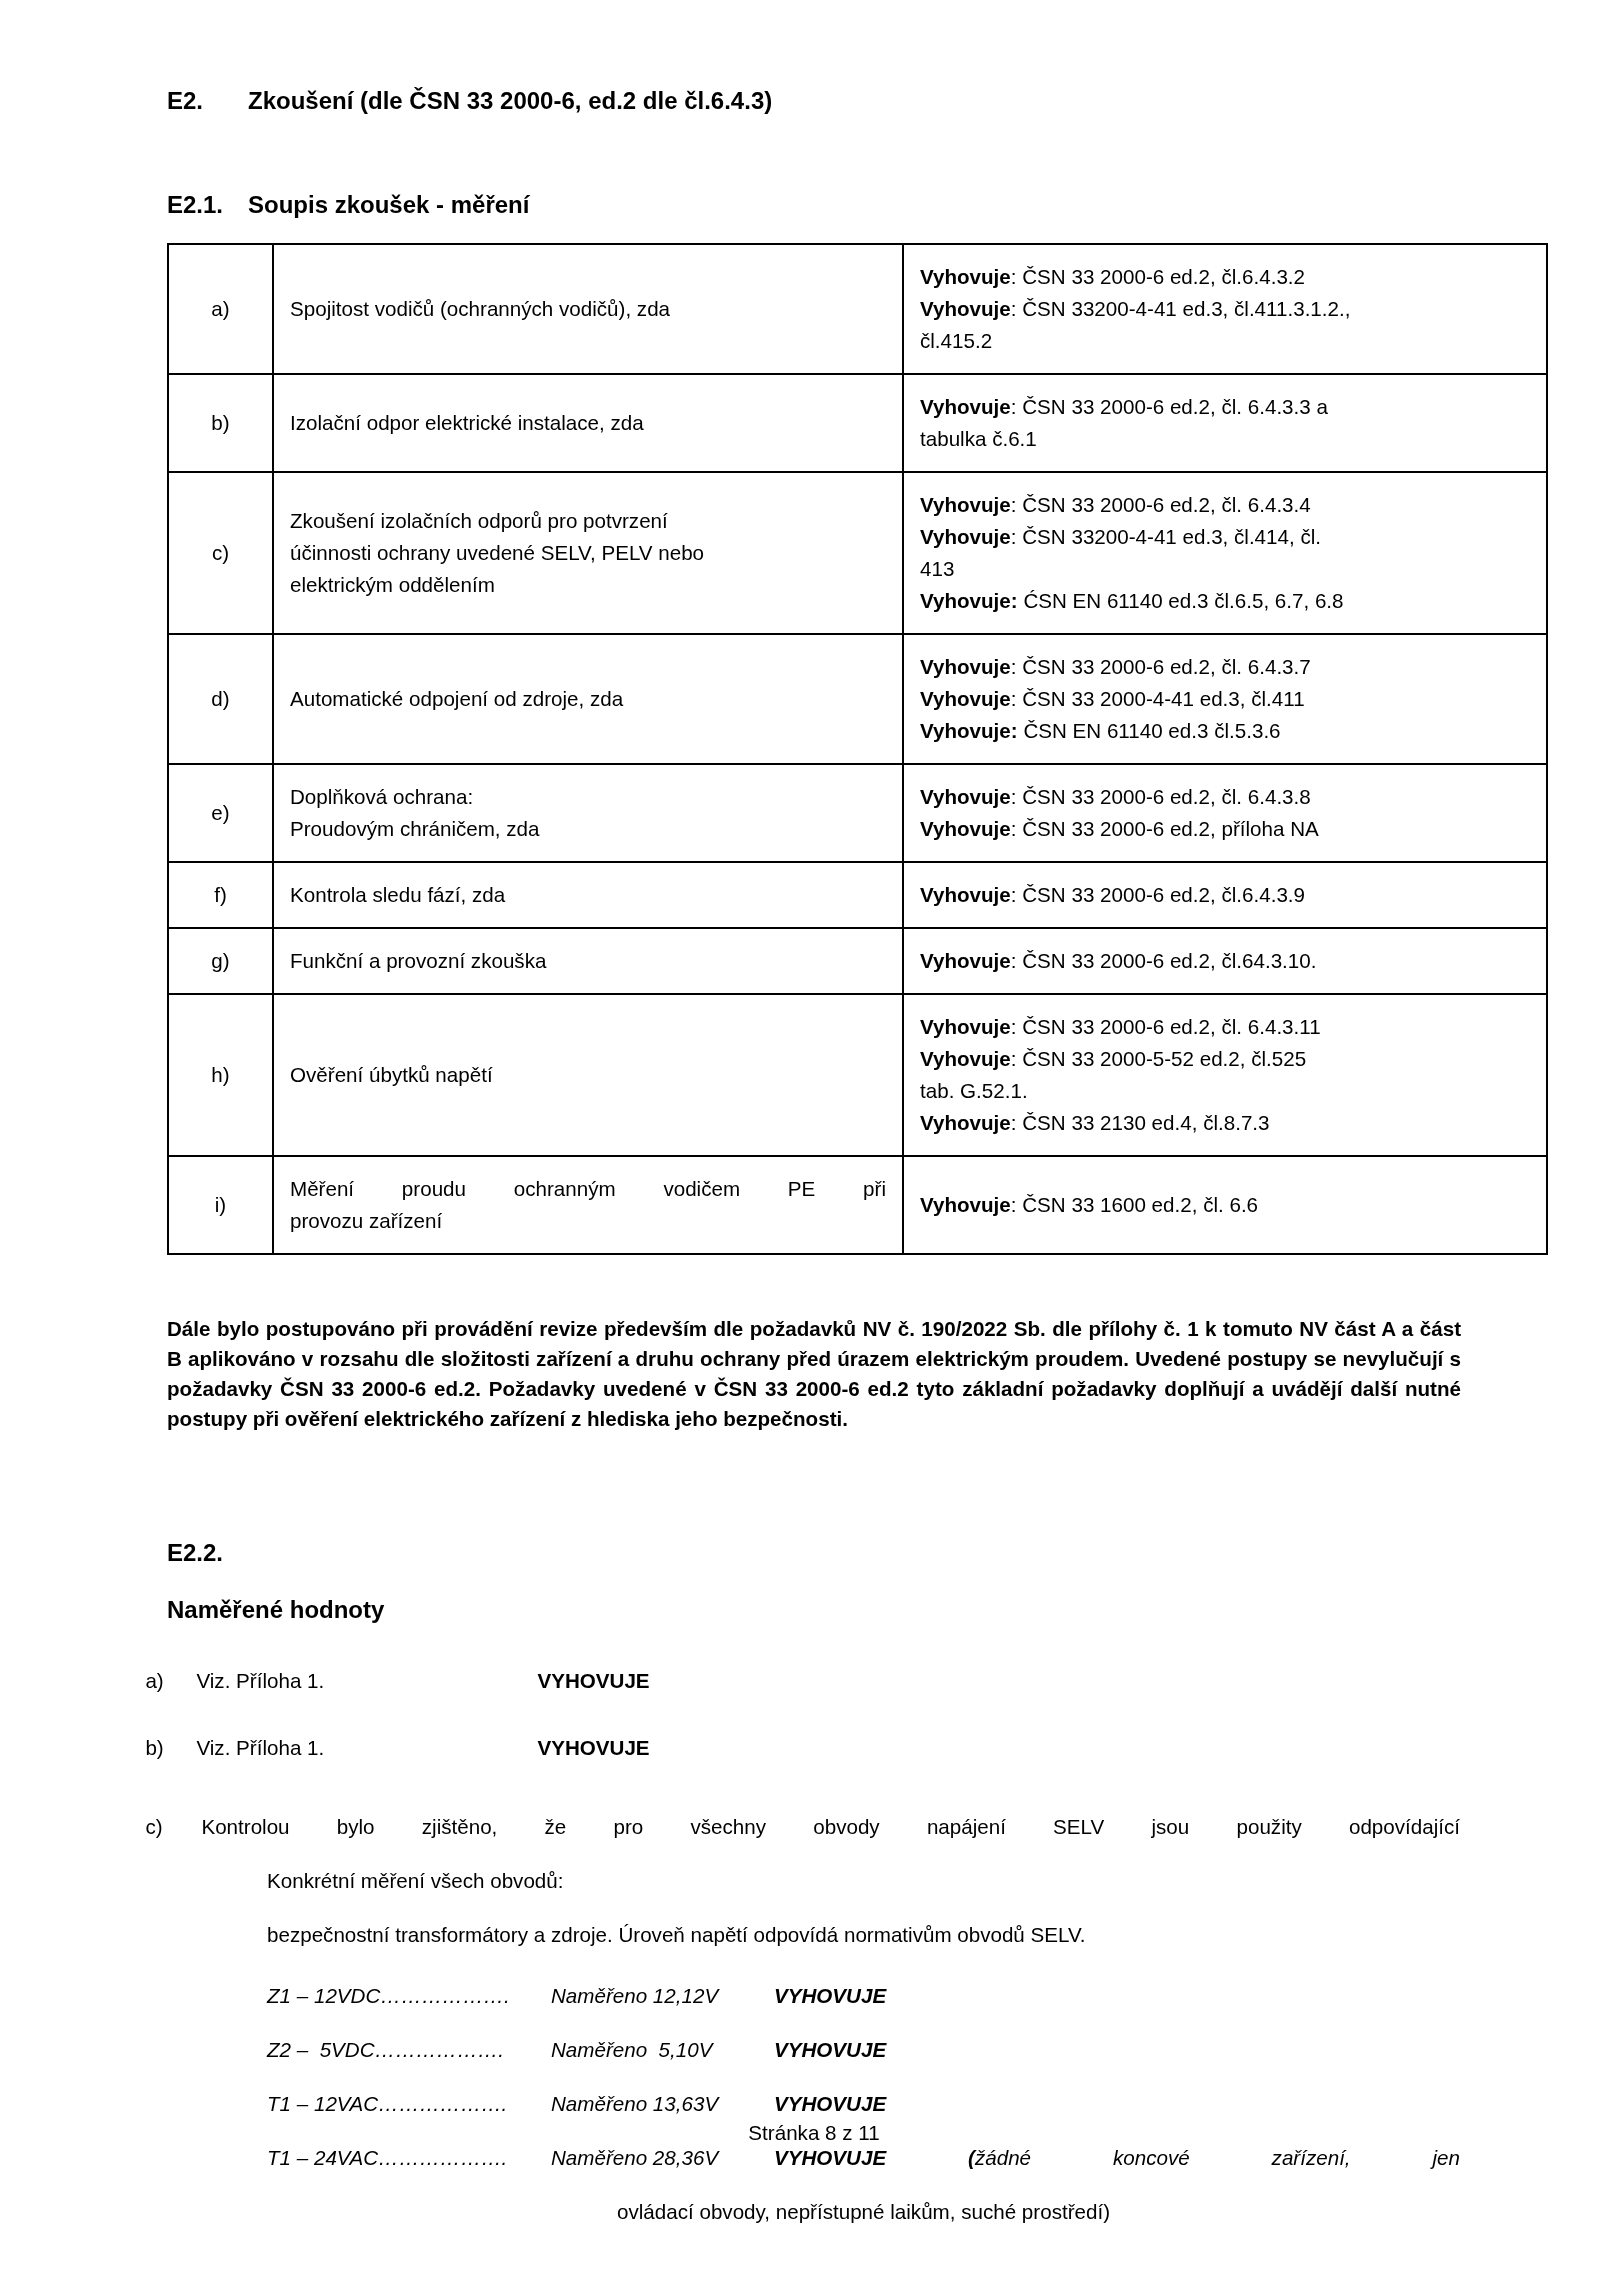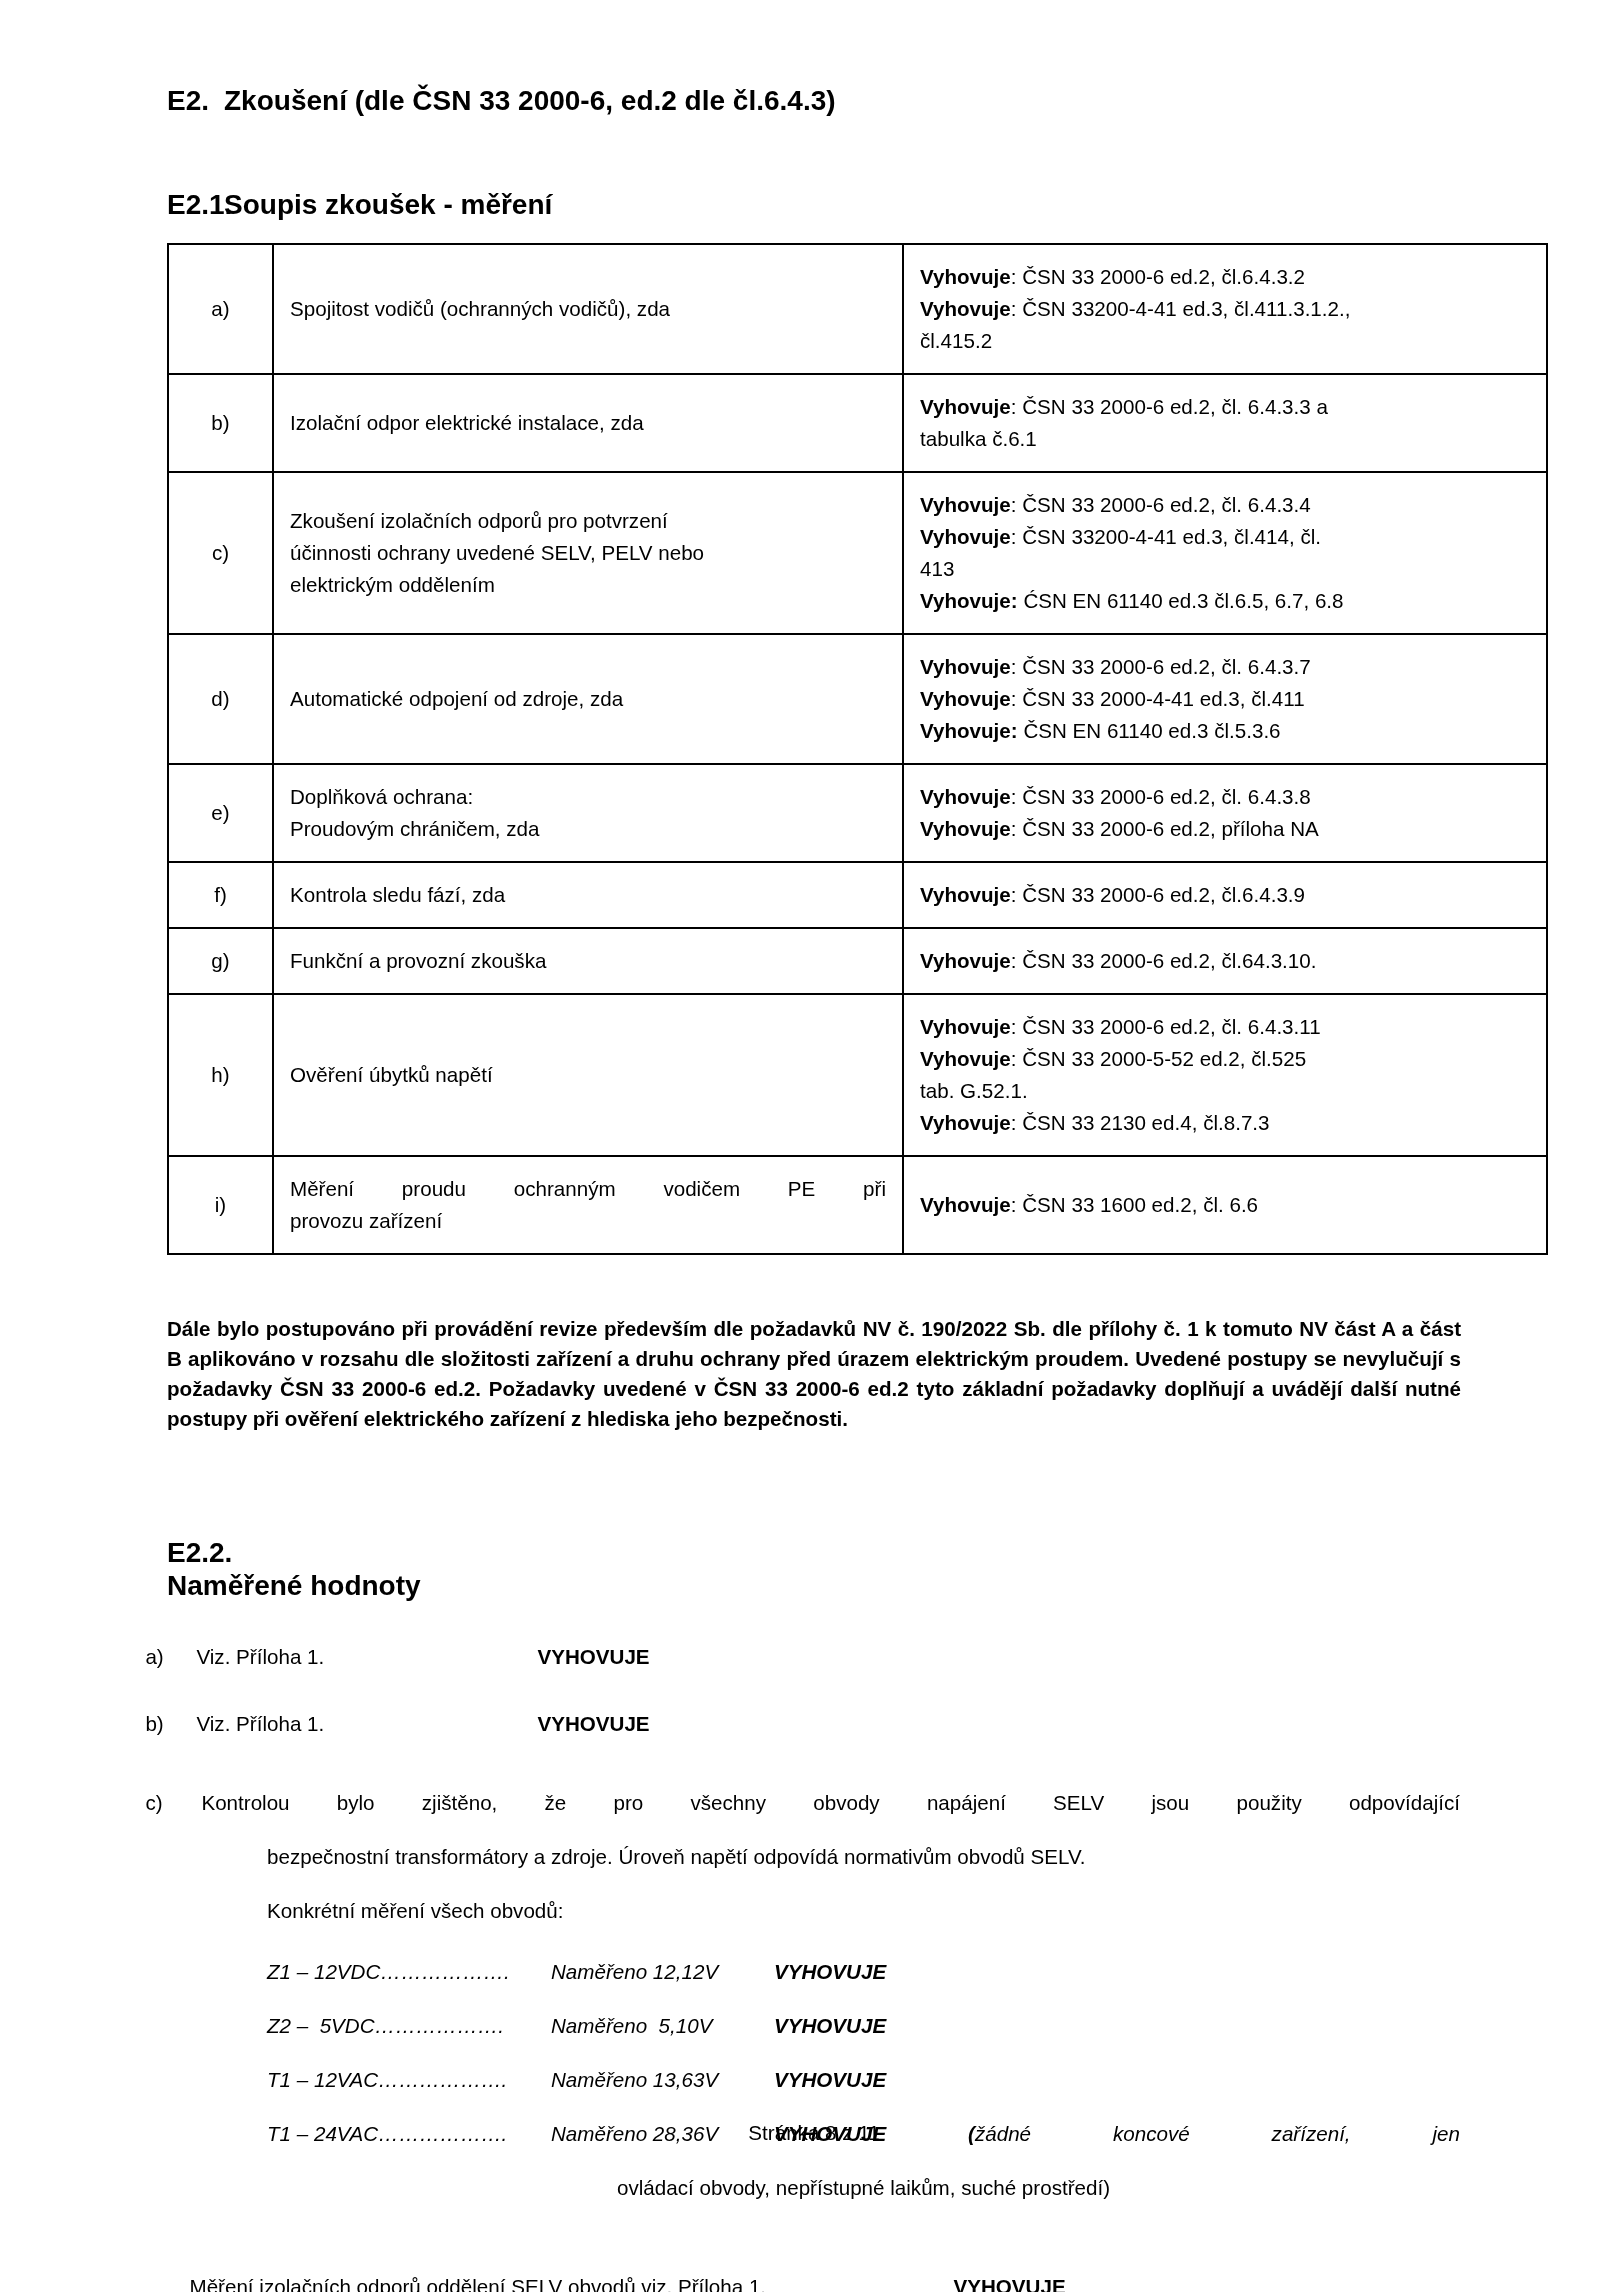--- a/index.html
+++ b/index.html
@@ -2,21 +2,21 @@
 <html><head>
 <meta charset="utf-8">
 <style>
   html,body{margin:0;padding:0;background:#e9e9e9;}
   body{font-family:"Liberation Sans","DejaVu Sans",sans-serif;color:#000;}
   .page{
     position:relative;width:1621px;height:2293px;background:#ffffff;
     box-sizing:border-box;padding:84px 161px 0 167px;overflow:hidden;
     font-size:20.6px;
   }
-  .h1,.h2{display:flex;font-weight:bold;font-size:28px;line-height:33px;margin:0;}
+  .h1,.h2{display:flex;font-weight:bold;font-size:24px;line-height:33px;margin:0;gap:24px;}
   .h1 .num{flex:none;width:57px;}
   .h2 .num{flex:none;width:57px;}
   .h2.e21{margin-top:71px;}
   .h2.e22{margin-top:102px;flex-direction:column;}
   .h2.e22 .num{width:76px;}
 
   table.tests{border-collapse:collapse;table-layout:fixed;width:1294px;margin-top:21.6px;}
   table.tests td{border:2.9px solid #000;padding:16px;vertical-align:middle;}
   td.c-letter{width:71px;text-align:center;}
   td.c-desc{width:596px;padding:1px 5.9px 1px 8.8px;}
@@ -191,22 +191,22 @@
         <span class="txt">Viz. Příloha 1.</span>
         <span class="ver">VYHOVUJE</span>
       </div>
     </div>
 
   <div class="item-c">
     <div class="first">
       <span class="ltr">c)</span>
       <span class="t1">Kontrolou bylo zjištěno, že pro všechny obvody napájení SELV jsou použity odpovídající</span>
     </div>
+    <div class="cont">Konkrétní měření všech obvodů:</div>
     <div class="cont">bezpečnostní transformátory a zdroje. Úroveň napětí odpovídá normativům obvodů SELV.</div>
-    <div class="cont">Konkrétní měření všech obvodů:</div>
   </div>
 
   <div class="meas" id="measurements">
       <div class="mrow">
         <span class="ml">Z1 – 12VDC……………….</span>
         <span class="mv">Naměřeno 12,12V</span>
         <span class="mver"><b>VYHOVUJE</b></span>
       </div>
       <div class="mrow">
         <span class="ml">Z2 –  5VDC……………….</span>

